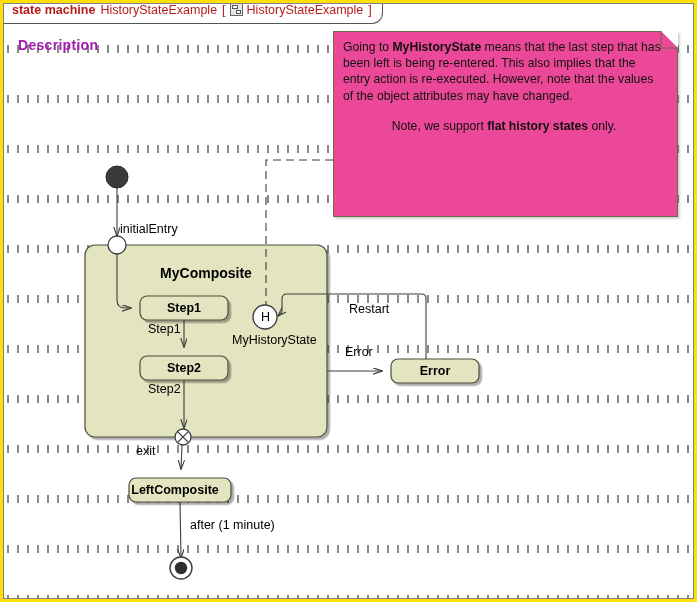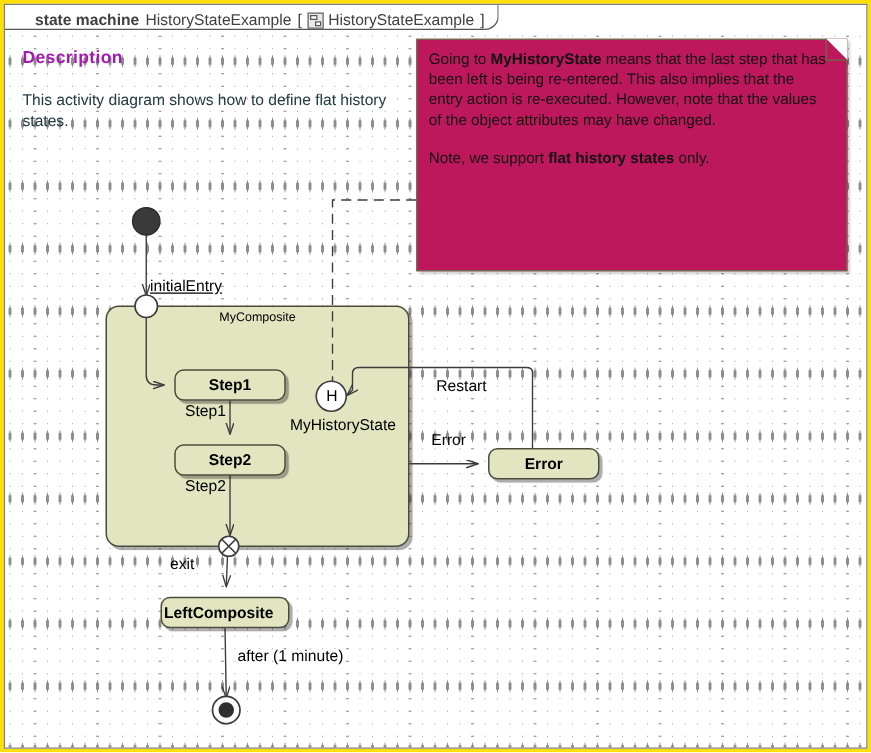--- a/index.html
+++ b/index.html
@@ -40,27 +40,27 @@
   
   #title-tab {
     position: absolute;
     left: 3px; top: 3px;
     height: 21px;
     box-sizing: border-box;
     background: #ffffff;
     border-right: 1px solid #555;
     border-bottom: 1px solid #555;
     border-bottom-right-radius: 11px;
-    padding: 0 10px 0 25px;
+    padding: 0 10px 0 9px;
     display: flex;
-    align-items: flex-end;
+    align-items: flex-start;
     white-space: nowrap;
     z-index: 30;
     font-size: 12.5px;
-    color: #404040;
+    color: #b91c1c;
   }
   #title-tab .kw { font-weight: bold; }
   #title-tab .nm { font-weight: normal; margin-left: 5px; }
   #title-tab .br { margin-left: 5px; }
   .sm-icon {
     display: inline-block;
     width: 13px; height: 13px;
     margin: 0 4px;
     vertical-align: middle;
     position: relative;
@@ -120,21 +120,21 @@
     color: #223a42;
     z-index: 10;
   }
 
   
   #note {
     position: absolute;
     left: 333px; top: 31px;
     width: 345px; height: 186px;
     box-sizing: border-box;
-    background: #be185d;
+    background: #ec4899;
     border: 1px solid #6b6b4a;
     z-index: 12;
     box-shadow: 2px 2px 2px rgba(0,0,0,0.18);
   }
   #note-fold {
     position: absolute;
     right: -1px; top: -1px;
     width: 0; height: 0;
     border-left: 17px solid transparent;
     border-top: 17px solid #ffffff;
@@ -150,21 +150,21 @@
   #note-text {
     position: absolute;
     left: 9px; top: 7px;
     width: 322px;
     font-size: 12.2px;
     line-height: 16.2px;
     color: #111;
     z-index: 5;
   }
   #note-text p { margin: 0 0 14px 0; }
-  #note-text p:last-child { margin-bottom: 0; }
+  #note-text p:last-child { margin-bottom: 0; text-align: center; }
   #note-text b { font-weight: bold; }
 
   
   #svg-layer {
     position: absolute;
     left: 0; top: 0;
     width: 697px; height: 602px;
     z-index: 8;
   }
   #svg-top {
@@ -189,44 +189,44 @@
     position: absolute;
     font-size: 12.5px;
     font-weight: normal;
     color: #000;
     z-index: 20;
     white-space: nowrap;
     pointer-events: none;
   }
   .composite-title {
     position: absolute;
-    font-size: 10px;
-    font-weight: normal;
+    font-size: 14px;
+    font-weight: bold;
     color: #000;
     z-index: 20;
     pointer-events: none;
+    margin-top: 16px;
   }
   .hs-letter {
     position: absolute;
     font-size: 12.5px;
     font-weight: normal;
     color: #000;
     z-index: 21;
     pointer-events: none;
   }
 </style>
 </head>
 <body>
 
 <div id="canvas">
 
   <div id="grid"></div>
 
   <div id="desc-title">Description</div>
-  <div id="desc-body">This activity diagram shows how to define flat history states.</div>
 
   <div id="note">
     <div id="note-fold"></div>
     <svg id="note-fold-line" viewBox="0 0 24 24">
       <path d="M 7,0 L 7,17 L 24,17" fill="none" stroke="#6b6b4a" stroke-width="1"></path>
     </svg>
     <div id="note-text">
         <p><span>Going to </span><b>MyHistoryState</b><span> means that the last step that has been left is being re-entered. This also implies that the entry action is re-executed. However, note that the values of the object attributes may have changed.</span></p>
         <p><span>Note, we support </span><b>flat history states</b><span> only.</span></p>
       </div>
@@ -300,21 +300,21 @@
   <div class="composite-title" style="left:85px; top:249px; width:242px; text-align:center;">MyComposite</div>
 
   <div class="node-label" style="left:140px; top:301px; width:88px;">Step1</div>
   <div class="node-label" style="left:140px; top:361px; width:88px;">Step2</div>
   <div class="node-label" style="left:391px; top:364px; width:88px;">Error</div>
   <div class="node-label" style="left:129px; top:483px; width:92px;">LeftComposite</div>
 
   <div class="hs-letter" style="left:261px; top:310px;">H</div>
   <div class="edge-label" style="left:232px; top:333px;">MyHistoryState</div>
 
-  <div class="edge-label" style="left:120px; top:222px;text-decoration:underline;">initialEntry</div>
+  <div class="edge-label" style="left:120px; top:222px;">initialEntry</div>
   <div class="edge-label" style="left:148px; top:322px;">Step1</div>
   <div class="edge-label" style="left:148px; top:382px;">Step2</div>
   <div class="edge-label" style="left:349px; top:302px;">Restart</div>
   <div class="edge-label" style="left:345px; top:345px;">Error</div>
   <div class="edge-label" style="left:136px; top:444px;">exit</div>
   <div class="edge-label" style="left:190px; top:518px;">after (1 minute)</div>
 
   <div id="title-tab">
     <span class="kw">state machine</span>
     <span class="nm">HistoryStateExample</span>

